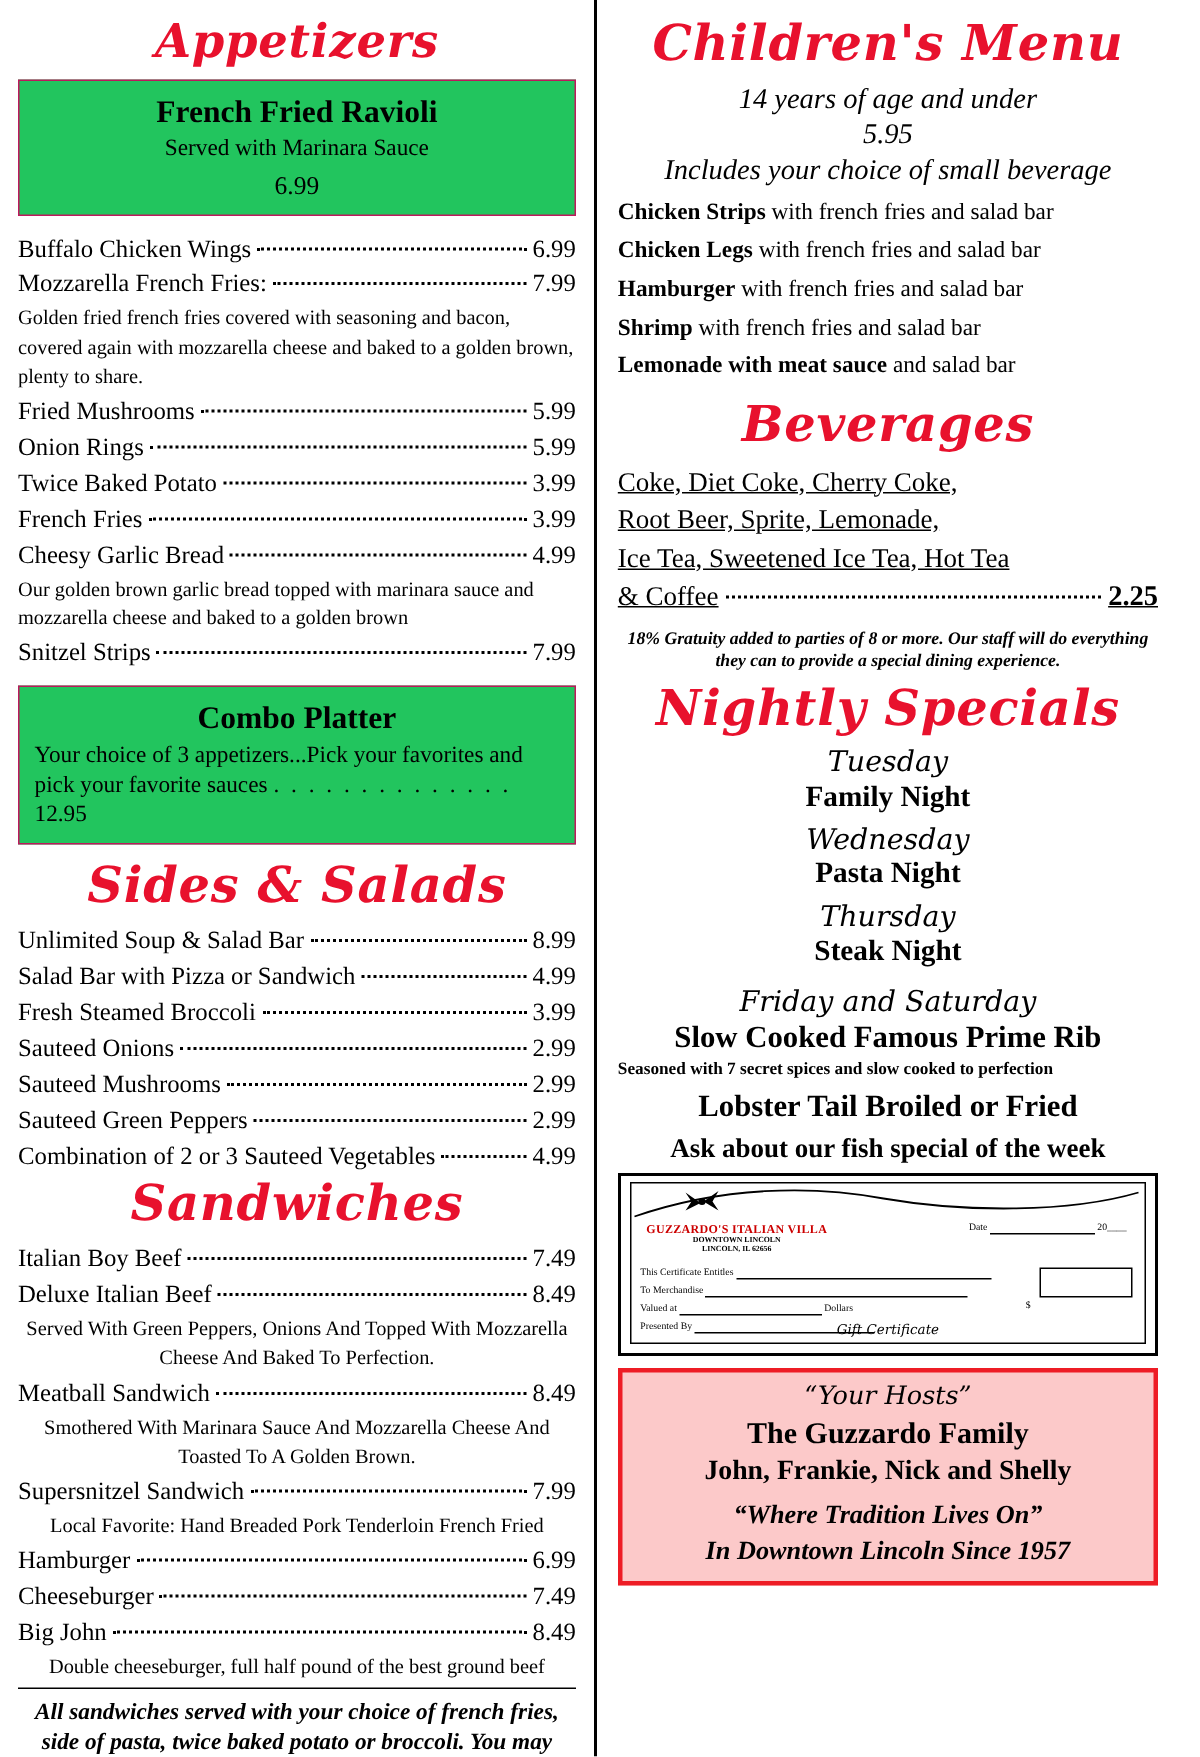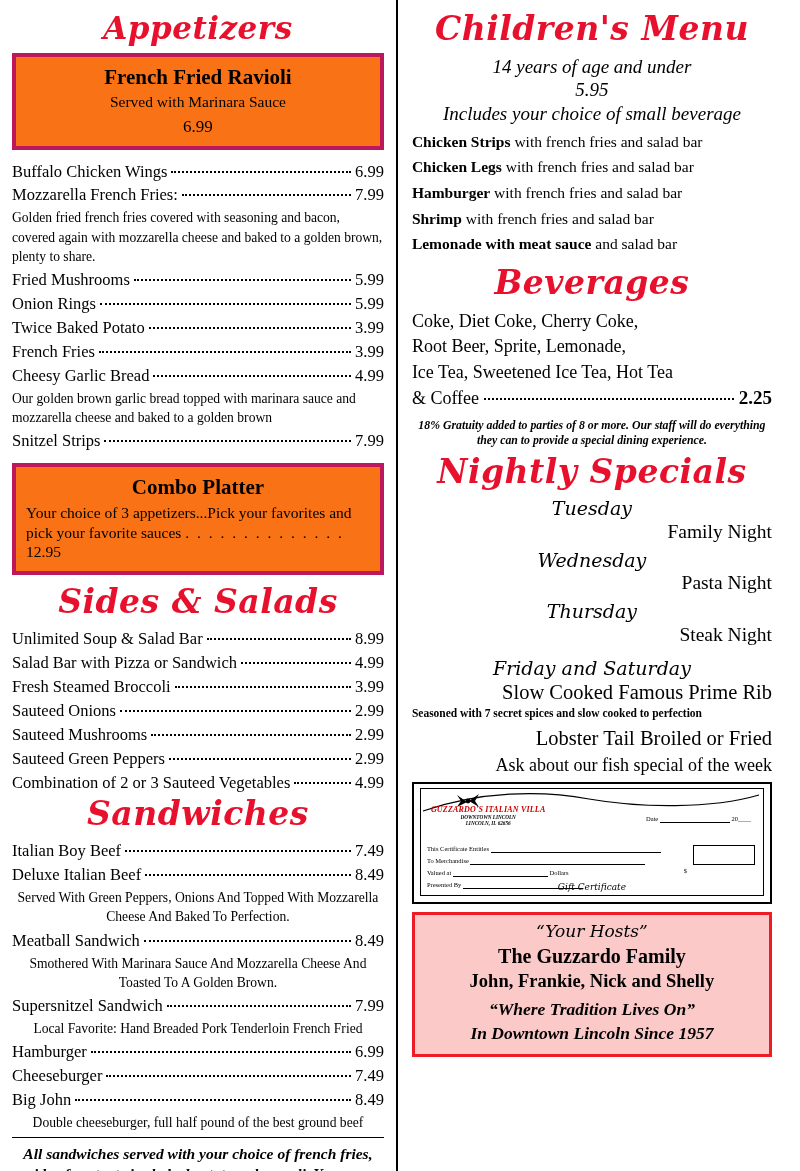--- a/index.html
+++ b/index.html
@@ -24,22 +24,22 @@
     color: #e8112d;
     text-align: center;
     font-size: 31px;
     line-height: 1.05;
     margin: 2px 0 8px 0;
     letter-spacing: 0.5px;
   }
   .script-head.big { font-size: 33px; }
 
   .boxed {
-    border: 4px solid #be185d;
-    background: #f97316;
+    border: 1px solid #be185d;
+    background: #22c55e;
     padding: 6px 10px 9px 10px;
     margin-bottom: 10px;
   }
   .boxed .bx-title {
     text-align: center;
     font-weight: bold;
     font-size: 21px;
     margin: 2px 0 3px 0;
   }
   .boxed .bx-sub {
@@ -102,20 +102,21 @@
   .kids-line {
     font-size: 15.5px;
     margin: 7px 0 0 0;
     line-height: 1.2;
   }
   .kids-line b { font-weight: bold; }
 
   .bev-text {
     font-size: 18px;
     line-height: 1.42;
+    text-decoration: underline;
   }
   .bev-last { display: flex; align-items: baseline; }
   .bev-last .dots { flex:1 1 auto; margin:0 5px; border-bottom: 2px dotted #000; transform: translateY(-4px); }
   .bev-last .pr { font-weight: bold; font-size: 19px; }
 
   .gratuity {
     font-style: italic;
     font-weight: bold;
     font-size: 11.8px;
     text-align: center;
@@ -125,22 +126,22 @@
 
   .spec-day {
     text-align: center;
     font-family: "DejaVu Serif", serif;
     font-style: italic;
     font-size: 19px;
     line-height: 1.2;
     margin-top: 4px;
   }
   .spec-name {
-    text-align: right;
-    font-weight: normal;
+    text-align: center;
+    font-weight: bold;
     font-size: 19.5px;
     line-height: 1.25;
     margin-bottom: 2px;
   }
   .spec-name.lg { font-size: 20.5px; }
   .spec-small {
     font-weight: bold;
     font-size: 11.5px;
     line-height: 1.2;
   }
@@ -162,22 +163,22 @@
     height: 108px;
     position: relative;
     background: #fff;
     padding: 4px 6px;
     font-size: 6.5px;
   }
   .cert .swoosh {
     position:absolute; left:0; right:0; top:0; height:26px;
   }
   .cert-brand {
-    position: absolute; left: 10px; top: 16px;
-    color: #cc0000; font-weight: bold; font-size: 8px; letter-spacing:.2px;font-style:italic;
+    position: absolute; left: 10px; top: 26px;
+    color: #cc0000; font-weight: bold; font-size: 8px; letter-spacing:.2px;
   }
   .cert-brand .sub { color:#000; font-weight: bold; font-size: 5.2px; text-align:center; letter-spacing:0; }
   .cert-date { position:absolute; right: 12px; top: 26px; font-size: 6.5px; }
   .cert-line { border-bottom: 1px solid #000; display:inline-block; }
   .cert-row { position:absolute; font-size:6.5px; }
   .cert-bottom {
     position:absolute; bottom:3px; left:0; right:0; text-align:center;
     font-family:"DejaVu Serif", serif; font-style: italic; font-size: 9px;
   }
   .cert-box-right {

